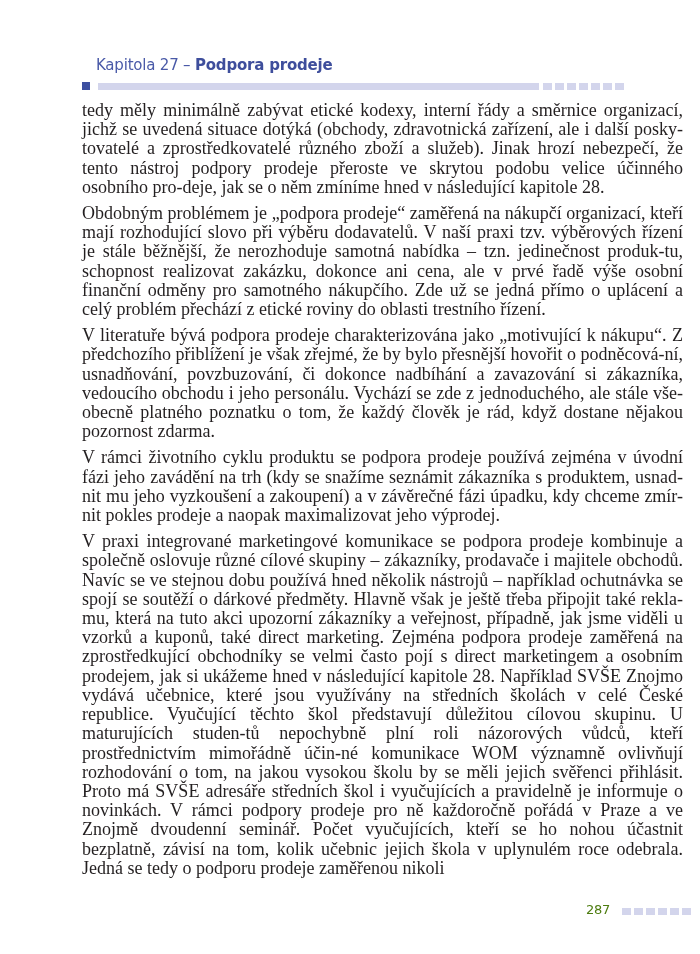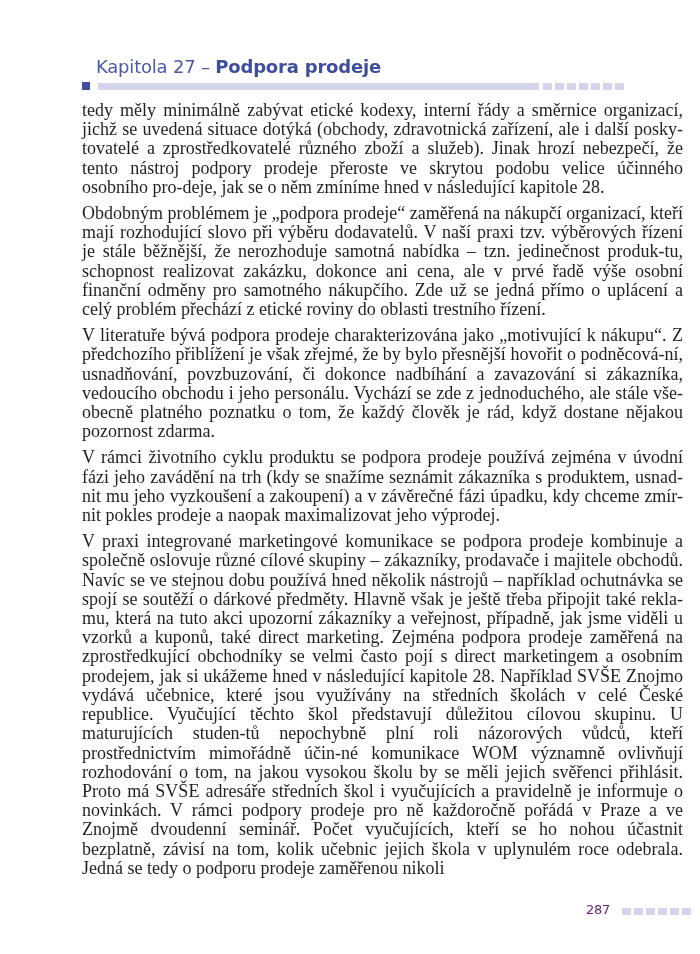--- a/index.html
+++ b/index.html
@@ -1,39 +1,39 @@
 <!DOCTYPE html>
 <html><head>
 <meta charset="utf-8">
 <style>
   html, body { margin: 0; padding: 0; background: #ffffff; }
   body { width: 700px; height: 954px; position: relative; overflow: hidden; }
   .header-title {
     position: absolute; left: 96px; top: 56px;
-    font-family: "DejaVu Sans", sans-serif; font-size: 18px; color: #4a5aa8;
+    font-family: "DejaVu Sans", sans-serif; font-size: 15px; color: #4a5aa8;
     letter-spacing: -0.2px; white-space: nowrap;
   }
   .header-title .chapter { font-weight: normal; }
   .header-title .title { font-weight: bold; color: #3e4e9c; }
   .header-rule { position: absolute; left: 82px; top: 82px; width: 618px; height: 9px; }
   .header-rule .marker { position: absolute; left: 0; top: 0; width: 8px; height: 8px; background: #3d4fa0; }
   .header-rule .bar { position: absolute; left: 16px; top: 1px; width: 441px; height: 7px; background: #d3d5ec; }
   .squares { position: absolute; display: flex; gap: 3px; }
   .squares span { display: block; width: 9px; height: 7px; background: #d3d5ec; }
   .header-rule .squares { left: 461px; top: 1px; }
   .body-text {
     position: absolute; left: 82px; top: 101px; width: 601px;
     font-family: "Liberation Serif", serif; font-size: 18px; line-height: 19.2px;
     color: #231f20; text-align: justify; hyphens: manual;
   }
   .body-text p { margin: 0 0 7px 0; }
   .footer { position: absolute; left: 0; top: 902px; width: 700px; height: 20px; }
   .page-number {
     position: absolute; right: 90px; top: 0;
-    font-family: "DejaVu Sans", sans-serif; font-size: 13px; color: #701a75; letter-spacing: -0.3px;
+    font-family: "DejaVu Sans", sans-serif; font-size: 13px; color: #4d7c0f; letter-spacing: -0.3px;
   }
   .footer .squares { left: 622px; top: 6px; }
 </style>
 </head>
 <body>
 
 <div>
   <div class="header-title">
     <span class="chapter">Kapitola 27 – </span><span class="title">Podpora prodeje</span>
   </div>

